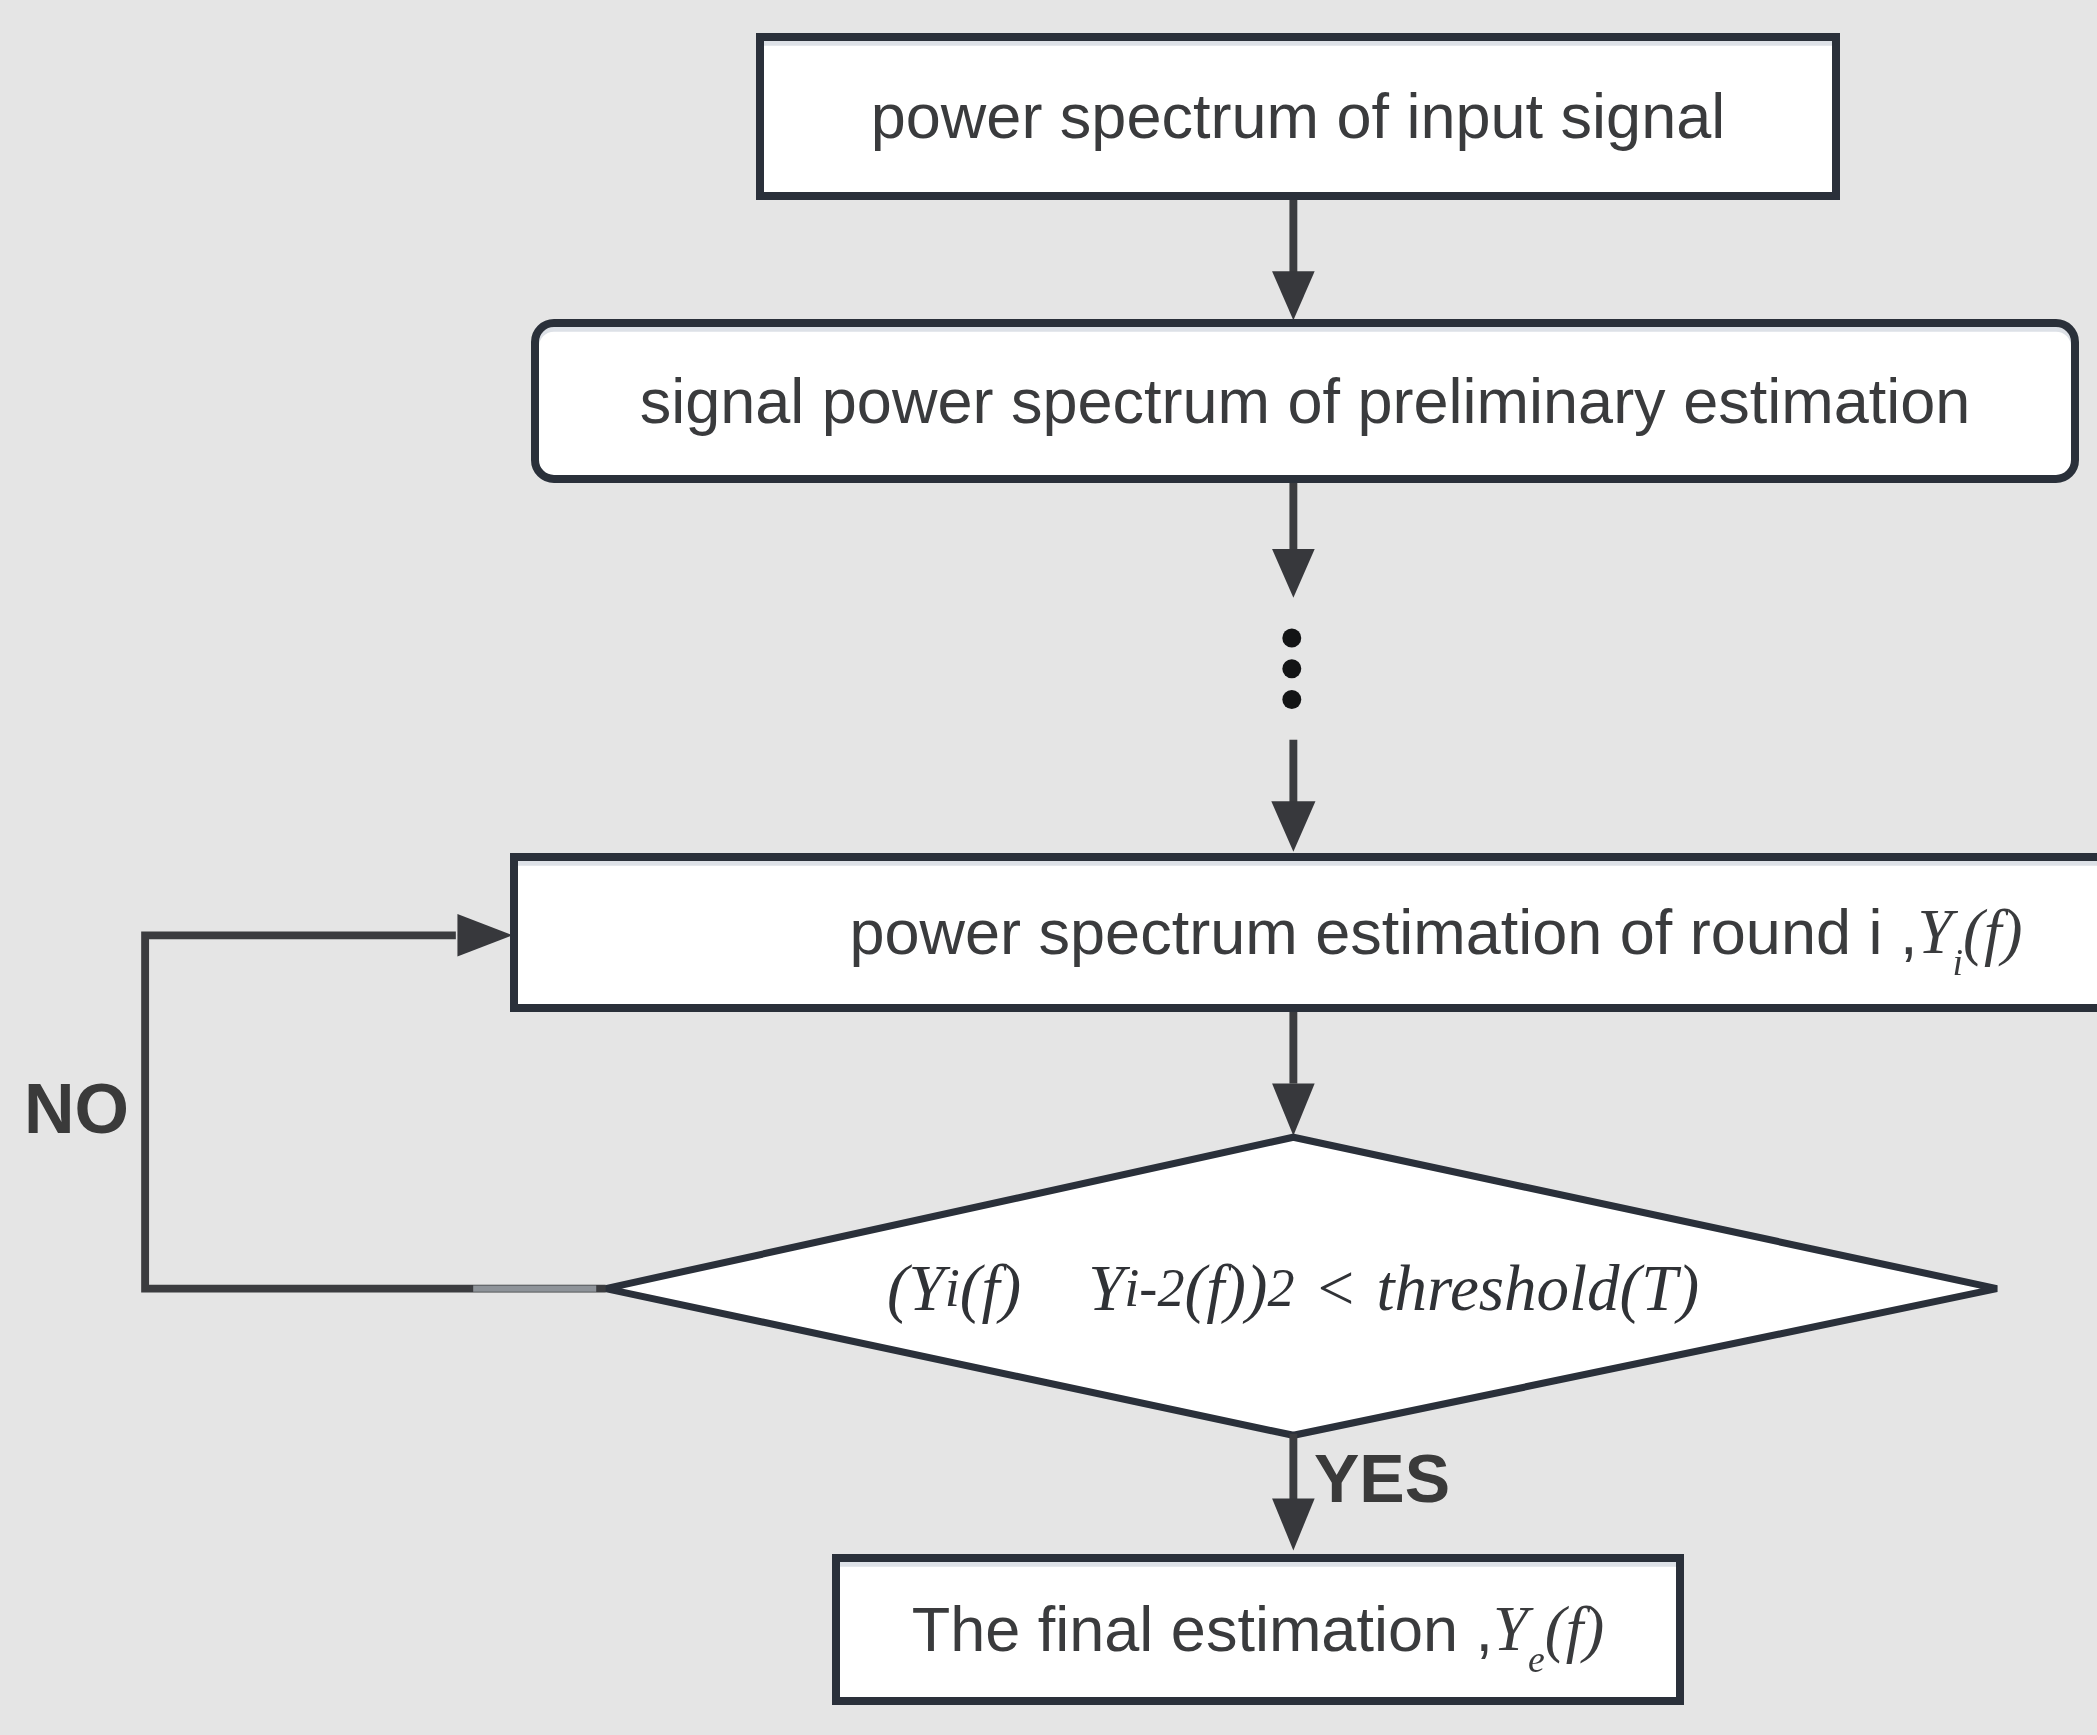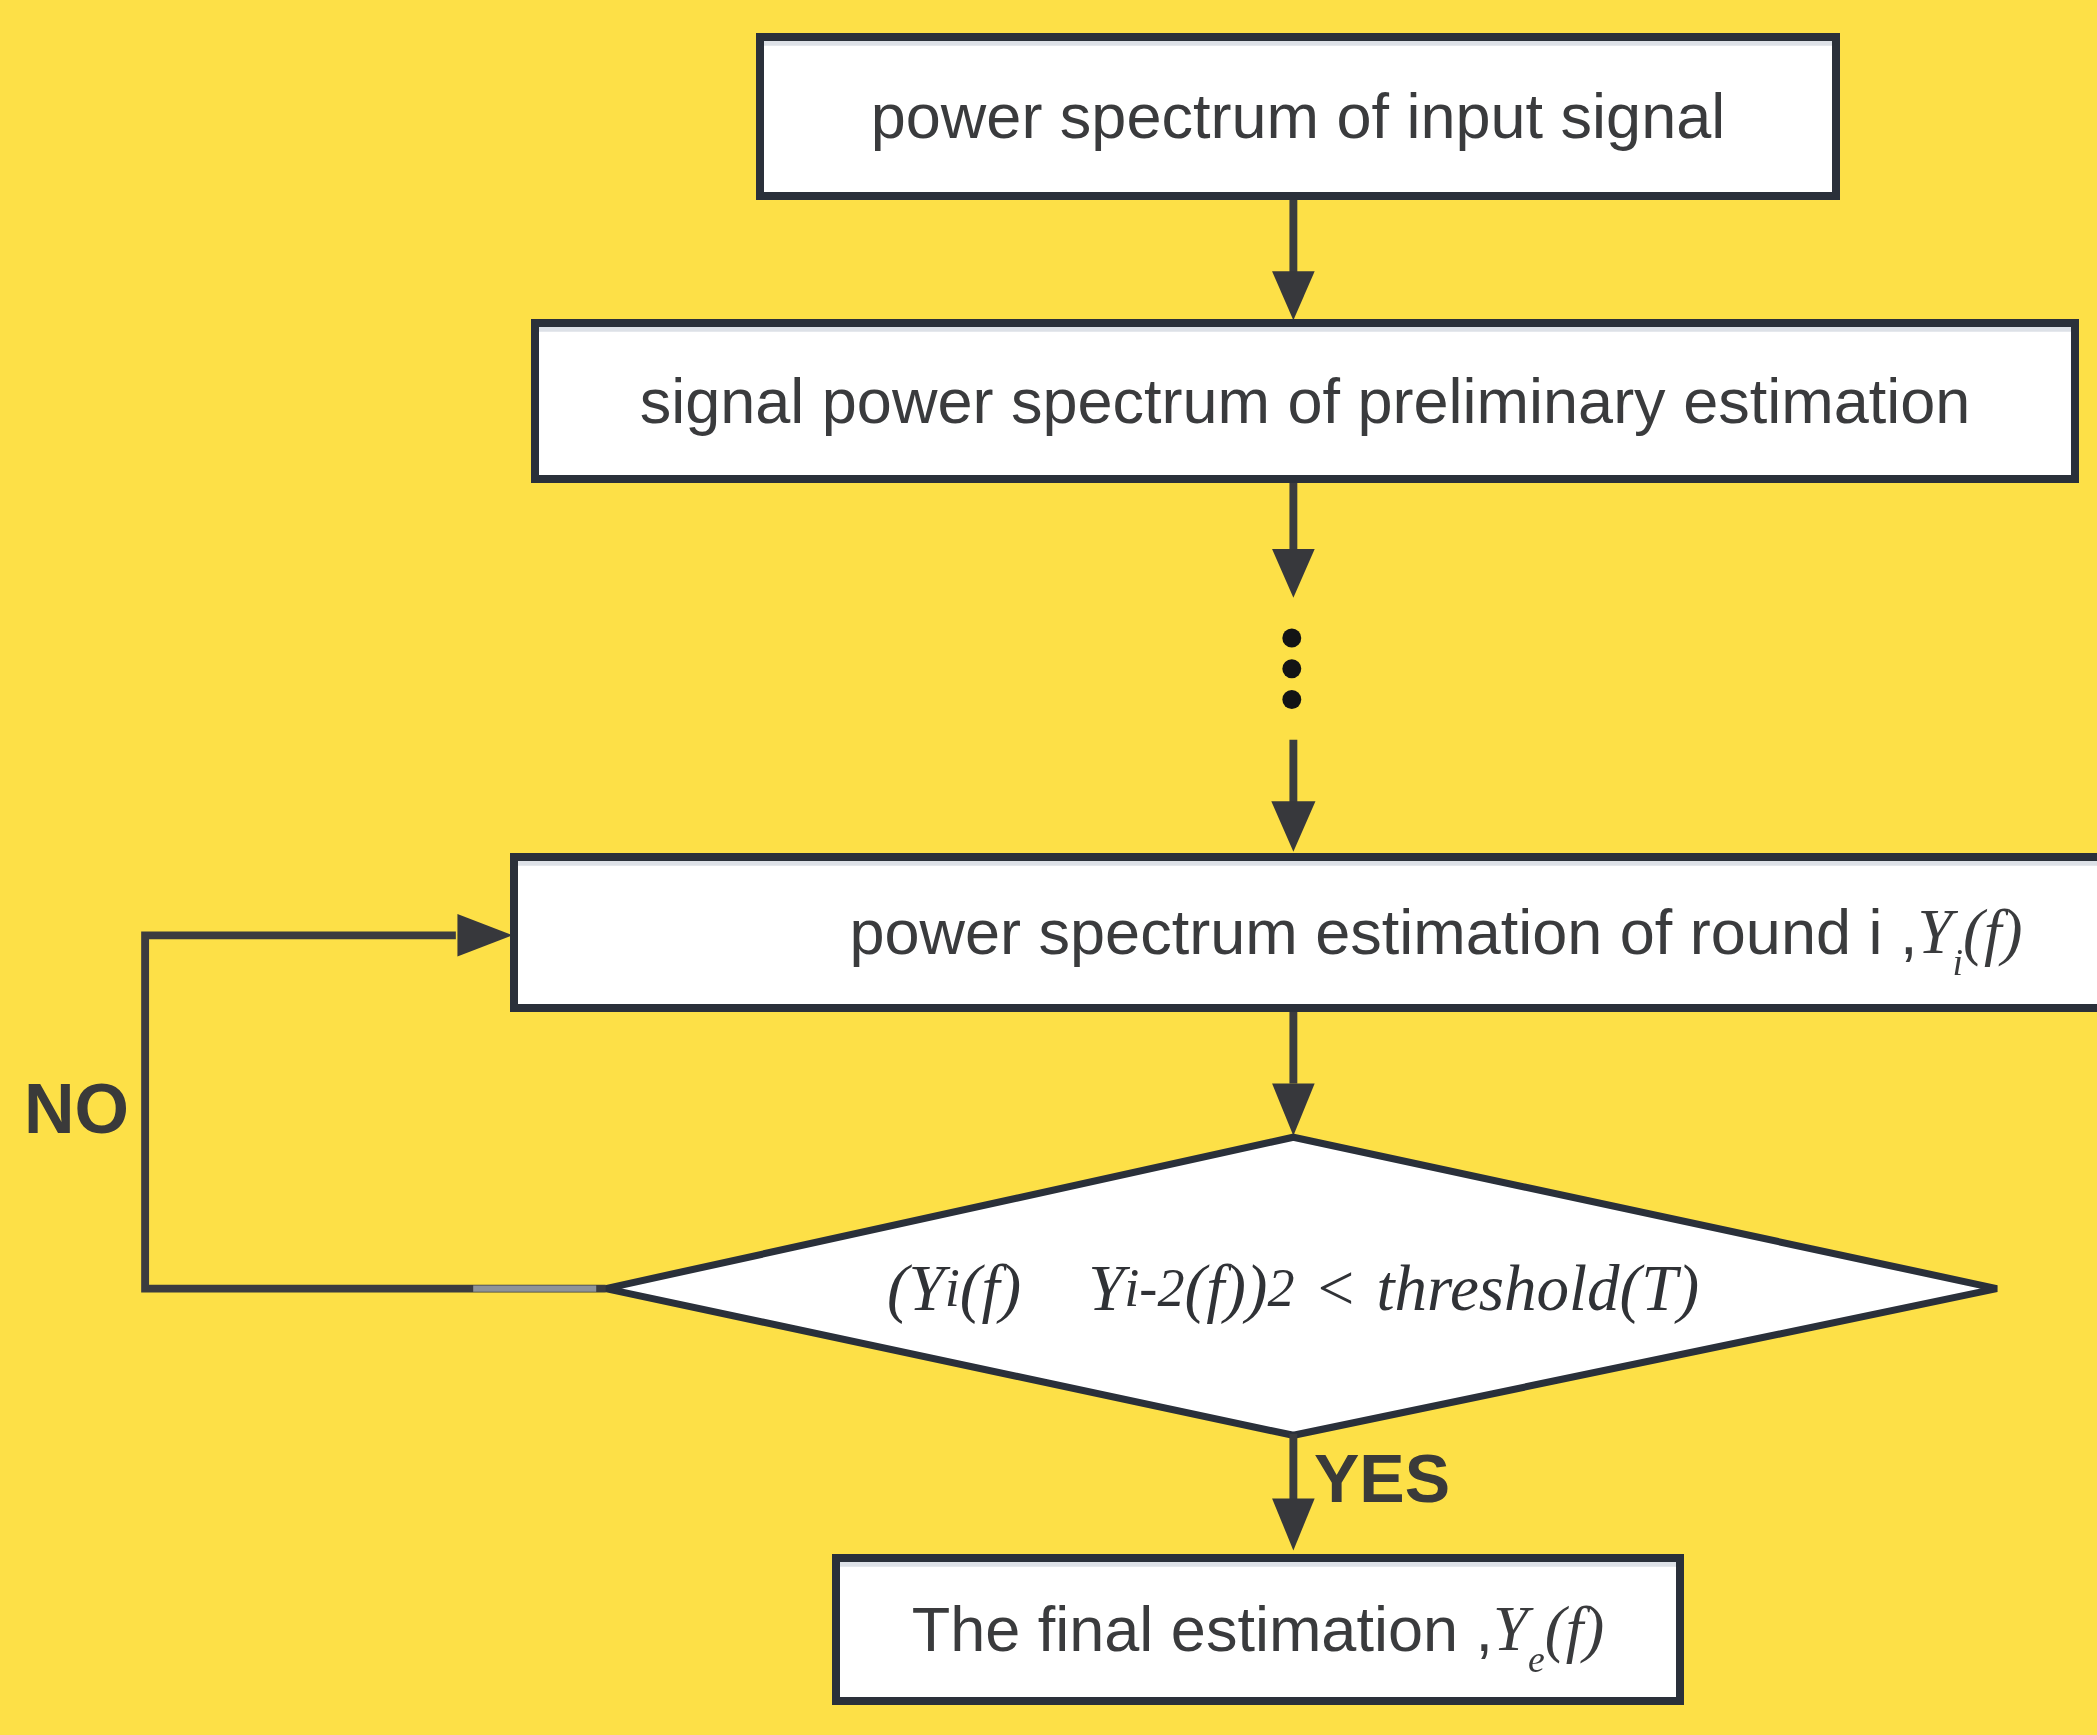--- a/index.html
+++ b/index.html
@@ -1,17 +1,17 @@
 <!DOCTYPE html>
 <html style="font-size:12.6px"><head>
 <meta charset="utf-8">
 <style>
   html,body{margin:0;padding:0;background:#ffffff;}
   .canvas{
-    position:relative;width:2097px;height:1735px;background:#fde047;
+    position:relative;width:2097px;height:1735px;background:#e5e5e5;
     font-family:"Liberation Sans",sans-serif;overflow:hidden;
   }
   .layer{position:absolute;left:0;top:0;width:2097px;height:1735px;}
   
   .shaft{stroke:#3b3c3f;stroke-width:10;fill:none;}
   .head{fill:#37383c;}
   .lightseg{stroke:#8e9399;stroke-width:8;}
   .diamond{fill:#ffffff;stroke:#2a303a;stroke-width:9;}
   .dot{fill:#131415;}
   
@@ -63,21 +63,21 @@
     <polygon class="head" points="650,1186 580,1159 580,1213"></polygon>
 
     <line class="shaft" x1="1640" y1="1818" x2="1640" y2="1902"></line>
     <polygon class="head" points="1640,1966 1613,1900 1667,1900"></polygon>
   </svg>
 
   <div class="box" style="left:756px;top:33px;width:1084px;height:167px;">
     <span>power spectrum of input signal</span>
   </div>
 
-  <div class="box" style="left:531px;top:319px;width:1548px;height:164px;">
+  <div class="box" style="left:531px;top:319px;width:1548px;height:164px;border-radius:23px;">
     <span>signal power spectrum of preliminary estimation</span>
   </div>
 
   <div class="box" style="left:510px;top:853px;width:1852px;height:159px;">
     <span>power spectrum estimation of round i ,</span>
       <span class="math"><span>Y</span><sub>i</sub><span>(f)</span></span>
   </div>
 
 
   <div class="flabel" style="left:24px;top:1074px;font-size:70px;">NO</div>

